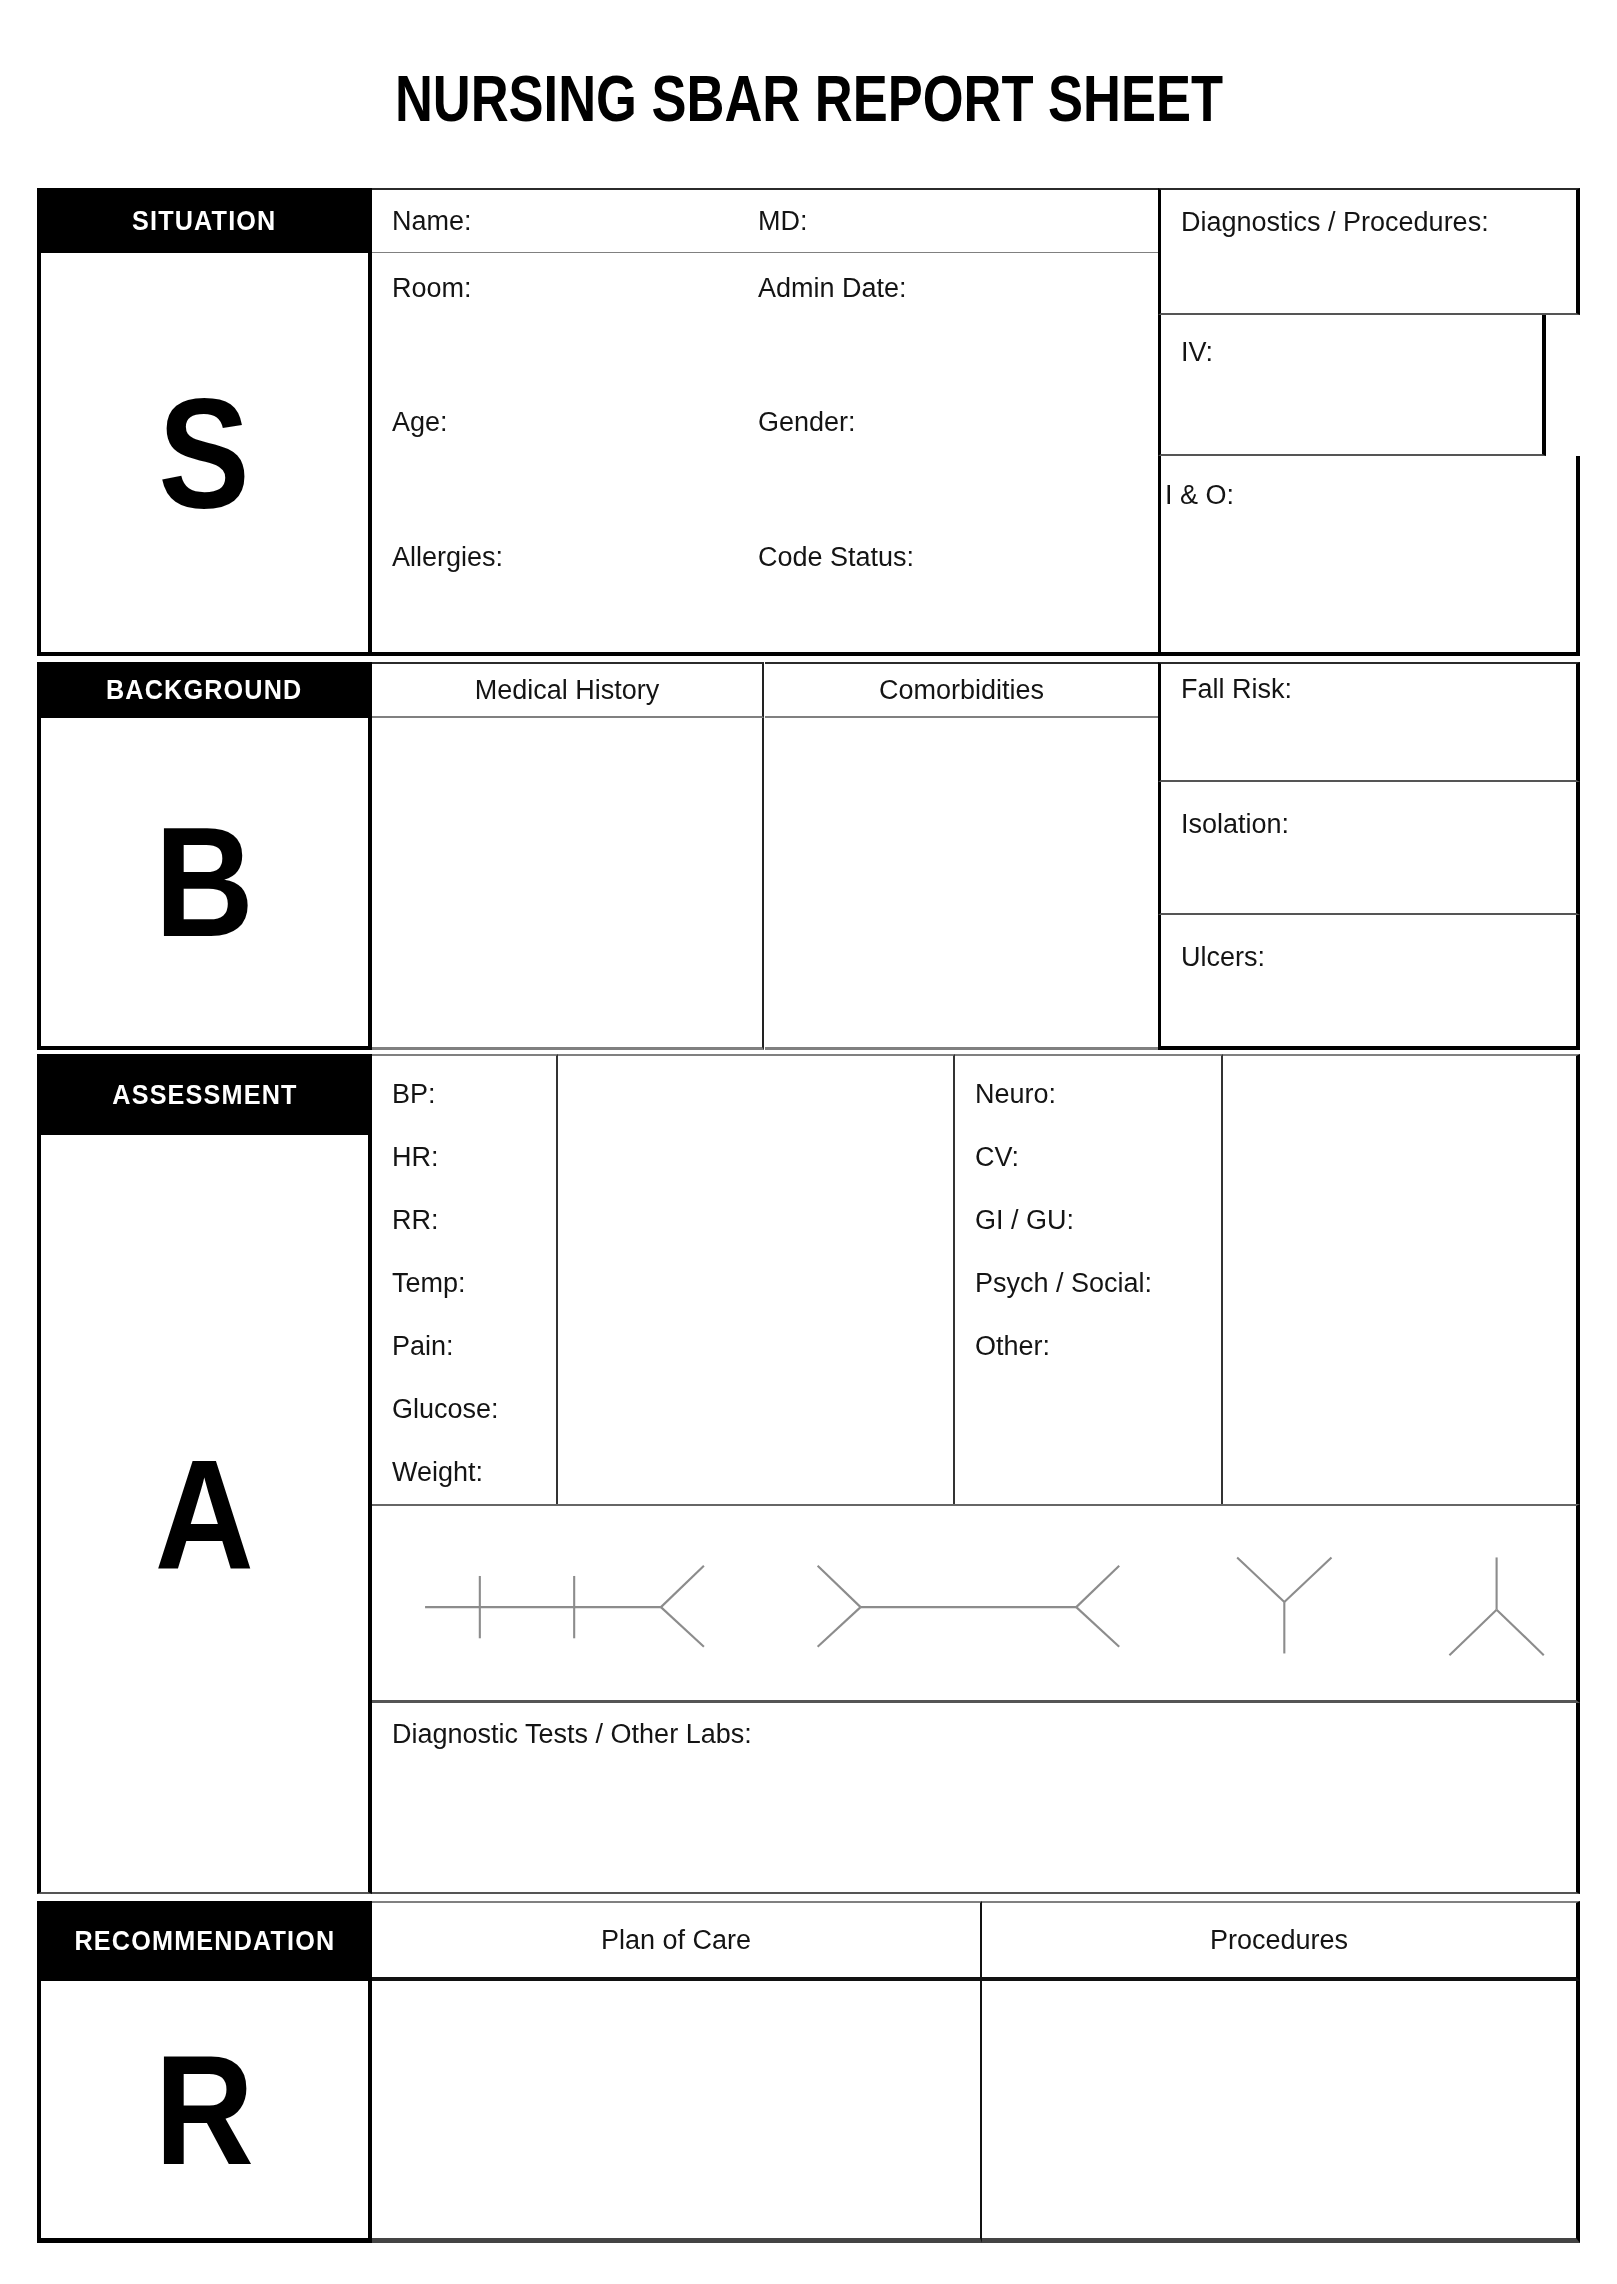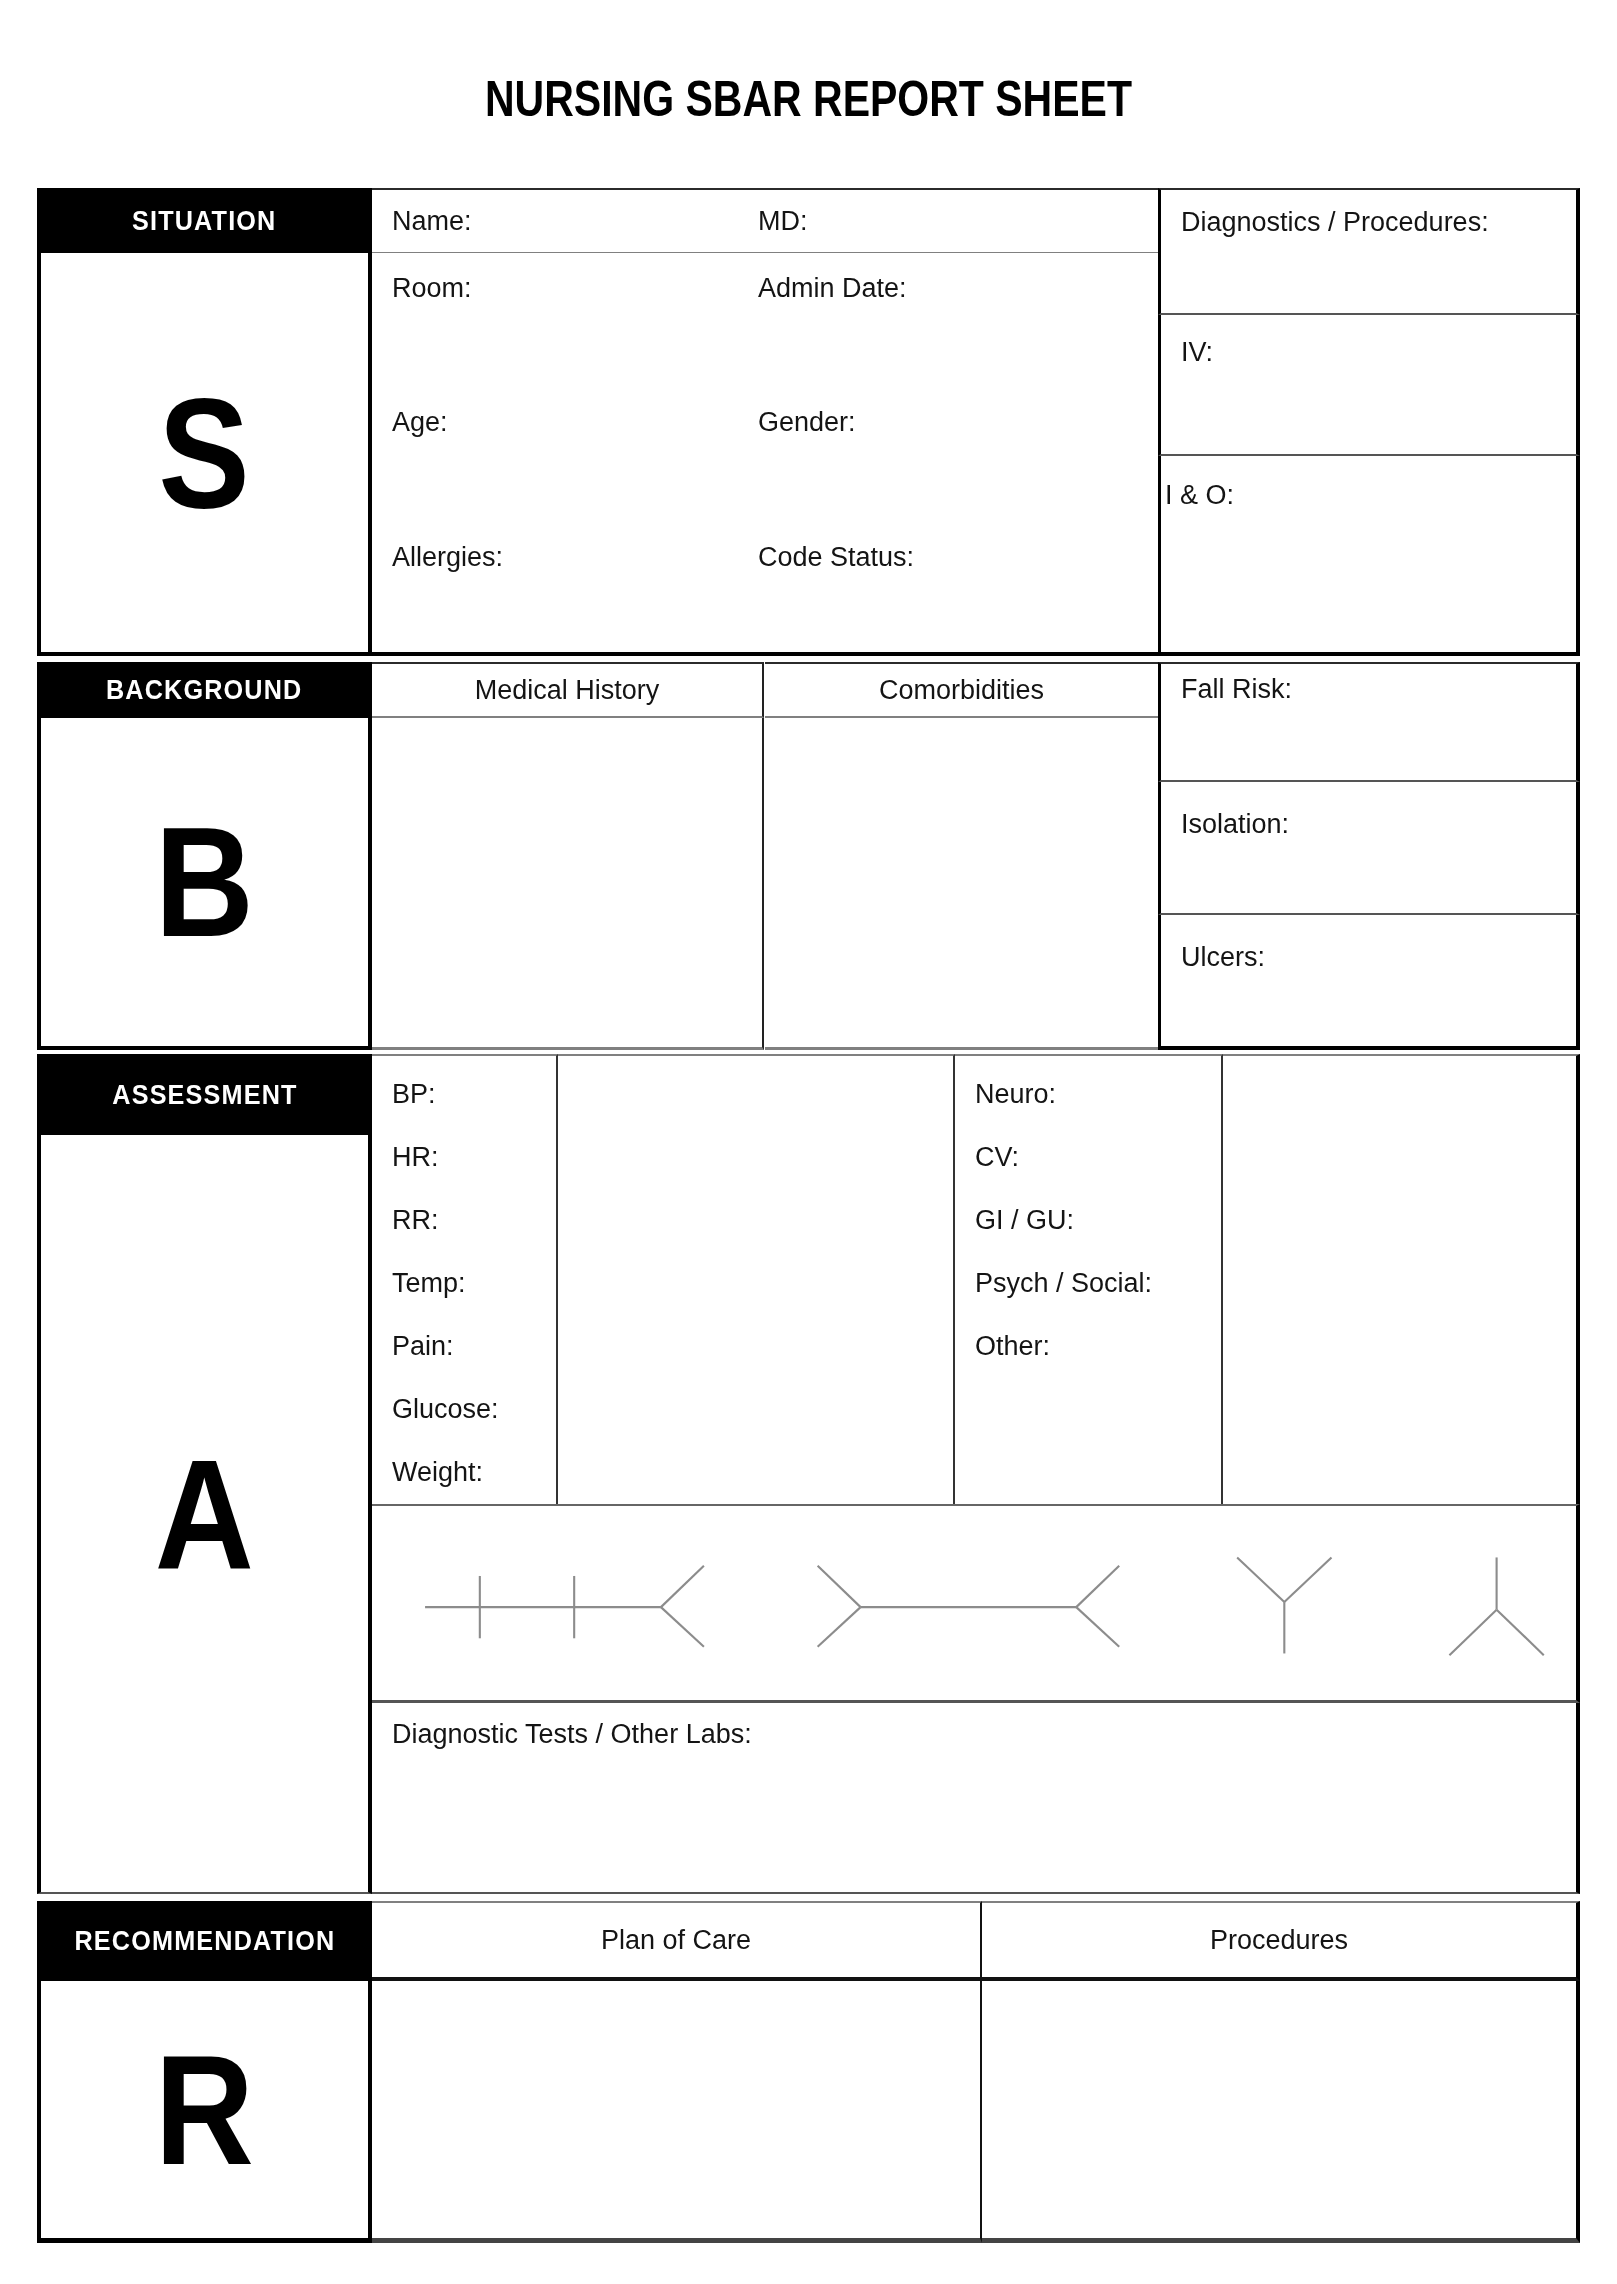--- a/index.html
+++ b/index.html
@@ -14,21 +14,21 @@
   .sec-title{font-weight:700;font-size:28px;letter-spacing:1.3px;transform:scaleX(0.9);white-space:nowrap;}
   .letter-cell{display:flex;align-items:center;justify-content:center;}
   .letter{font-weight:700;font-size:156px;line-height:1;color:#000;transform:scaleX(0.88);}
   .lbl{position:absolute;font-size:27px;line-height:35px;white-space:nowrap;color:#141414;}
   .center-head{display:flex;align-items:center;justify-content:center;font-size:27px;color:#141414;}
   .vlist{padding-top:6.7px;}
   .vrow{height:63px;display:flex;align-items:center;padding-left:20px;font-size:27px;color:#141414;}
   #page-title{
     position:absolute;top:57px;left:0;width:1617px;height:84px;
     display:flex;align-items:center;justify-content:center;
-    font-size:50px;font-weight:700;letter-spacing:0px;color:#000;
+    font-size:64px;font-weight:700;letter-spacing:0px;color:#000;
   }
   #page-title span{display:inline-block;transform:scaleX(0.82);white-space:nowrap;}
   svg line{stroke:#8c8c8c;stroke-width:2.5px;}
 </style>
 </head>
 <body>
 
 <div id="page-title">
   <span>NURSING SBAR REPORT SHEET</span>
 </div>
@@ -51,21 +51,21 @@
   <span class="lbl" style="left:386px;top:17.7px;">Admin Date:</span>
   <span class="lbl" style="left:20px;top:152px;">Age:</span>
   <span class="lbl" style="left:386px;top:152px;">Gender:</span>
   <span class="lbl" style="left:20px;top:287px;">Allergies:</span>
   <span class="lbl" style="left:386px;top:287px;">Code Status:</span>
 </div>
 
 <div class="abs" style="left:1158px;top:188px;width:422px;height:127px;border-top:2.5px solid #2b2b2b;border-left:3.4px solid #000;border-right:4.2px solid #000;border-bottom:2.5px solid #555;">
   <span class="lbl" style="left:20px;top:15px;">Diagnostics / Procedures:</span>
 </div>
-<div class="abs" style="left:1158px;top:315px;width:422px;height:141px;border-left:3.4px solid #000;border-right:4.2px solid #000;border-bottom:2.5px solid #555;">
+<div class="abs" style="left:1158px;top:315px;width:388px;height:141px;border-left:3.4px solid #000;border-right:4.2px solid #000;border-bottom:2.5px solid #555;">
   <span class="lbl" style="left:20px;top:20px;">IV:</span>
 </div>
 <div class="abs" style="left:1158px;top:456px;width:422px;height:200px;border-left:3.4px solid #000;border-right:4.2px solid #000;border-bottom:4.2px solid #000;">
   <span class="lbl" style="left:4px;top:22px;">I &amp; O:</span>
 </div>
 
 <div class="blackbox" style="left:37px;top:662px;width:335px;height:56px;">
   <span class="sec-title">BACKGROUND</span>
 </div>
 

